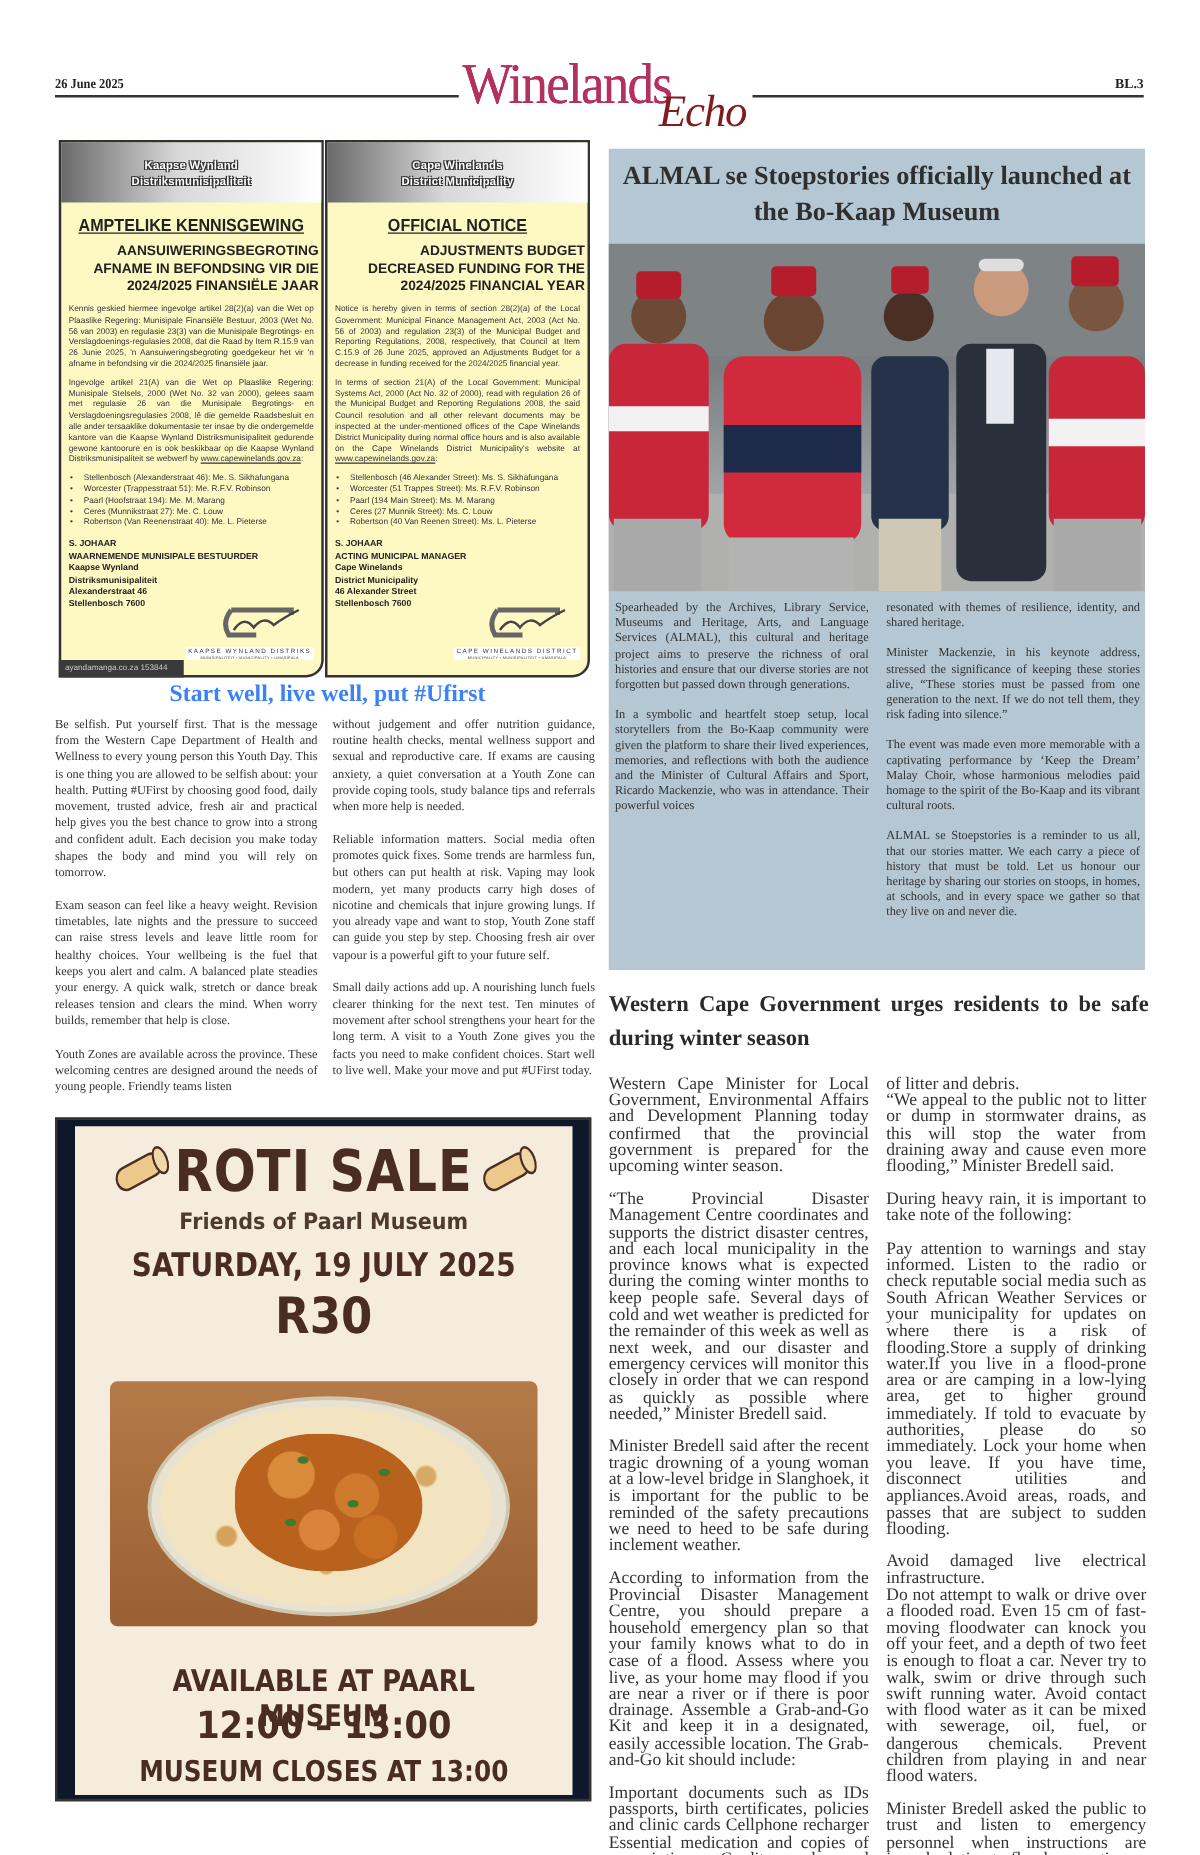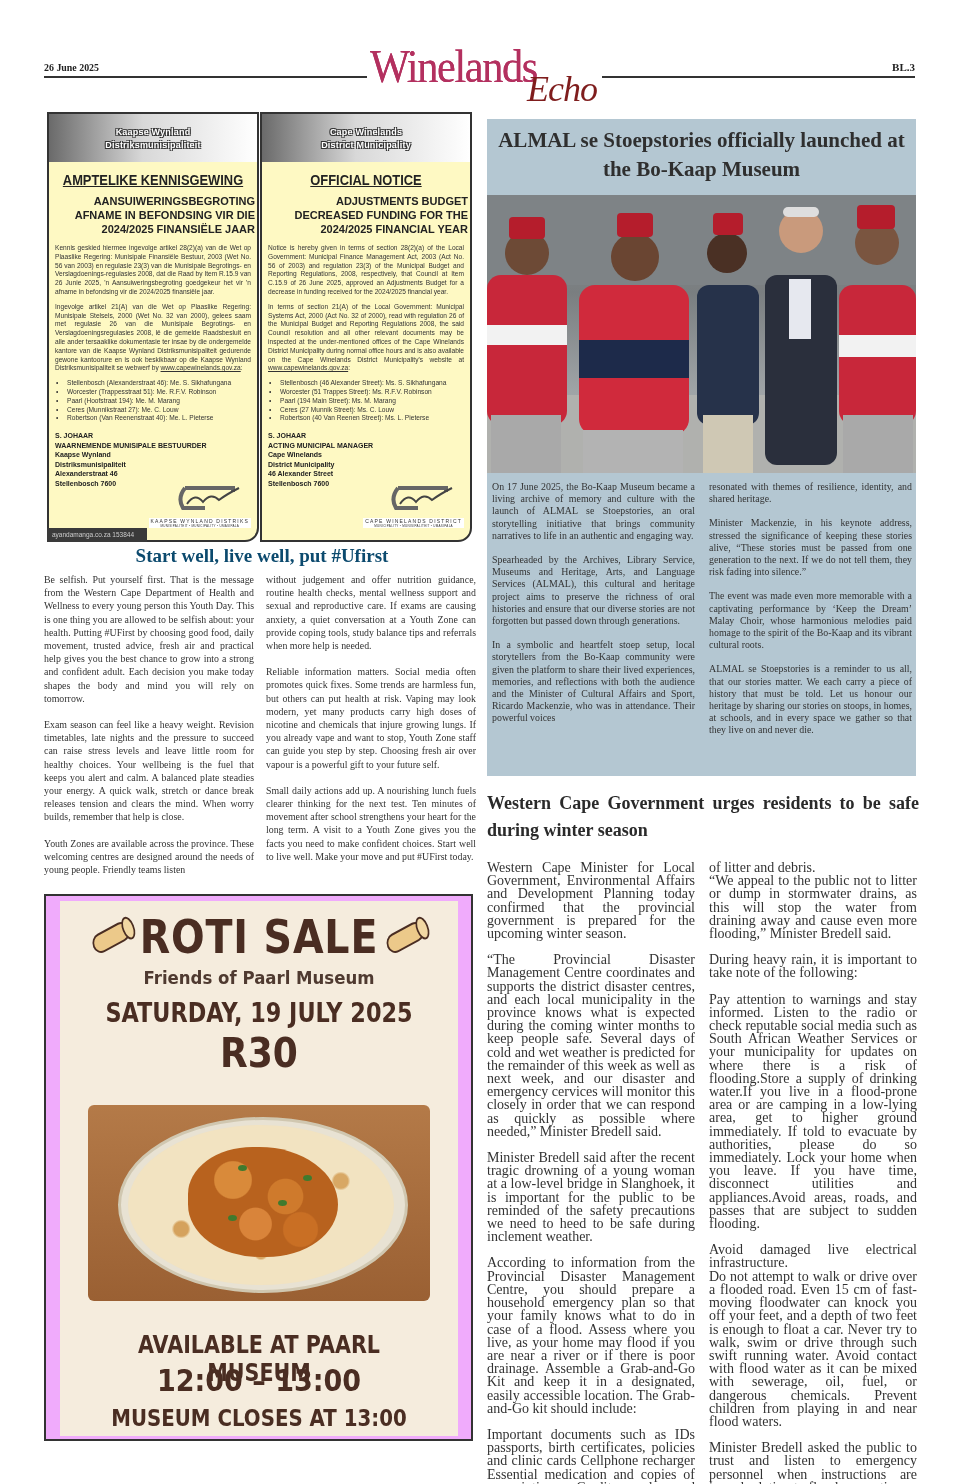--- a/index.html
+++ b/index.html
@@ -37,27 +37,27 @@
 
   
   .almal { position: absolute; left: 487px; top: 119px; width: 429px; height: 657px; background: #b4c7d2; }
   .almal-head { height: 57px; text-align: center; padding-top: 7px; font-family: "Liberation Serif", serif; font-weight: bold; font-size: 21px; line-height: 29px; color: #2f2f2f; }
   .almal-photo { position: absolute; left: 0; top: 76px; width: 429px; height: 278px; overflow: hidden; background: linear-gradient(180deg, #8a8f94 0%, #7a7e80 35%, #9ea3a6 70%, #b8b9b8 100%); }
   .almal-cols { position: absolute; left: 5px; top: 362px; width: 420px; display: flex; gap: 14px; }
   .almal-col { width: 203px; font-family: "Liberation Serif", serif; font-size: 9.9px; line-height: 12.2px; color: #333; text-align: justify; }
   .almal-col p { margin-bottom: 12px; }
 
   
-  .startwell-head { position: absolute; left: 44px; top: 545px; width: 436px; text-align: center; font-family: "Liberation Serif", serif; font-weight: bold; font-size: 19px; color: #0c4a6e; }
+  .startwell-head { position: absolute; left: 44px; top: 545px; width: 436px; text-align: center; font-family: "Liberation Serif", serif; font-weight: bold; font-size: 19px; color: #3b82f6; }
   .startwell-cols { position: absolute; left: 44px; top: 573px; width: 432px; display: flex; gap: 12px; }
   .sw-col { width: 210px; font-family: "Liberation Serif", serif; font-size: 9.9px; line-height: 13.2px; color: #333; text-align: justify; }
   .sw-col p { margin-bottom: 13px; }
 
   
-  .roti { position: absolute; left: 44px; top: 894px; width: 429px; height: 547px; border: 2px solid #333; background: #f0abfc; }
+  .roti { position: absolute; left: 44px; top: 894px; width: 429px; height: 547px; border: 2px solid #333; background: #0f172a; }
   .roti-inner { position: absolute; left: 14px; top: 5px; width: 398px; height: 535px; background: #f5ecdd; text-align: center; color: #4f3225; font-family: "DejaVu Sans", sans-serif; }
   .roti-title { margin-top: 6px; font-weight: bold; font-size: 46px; letter-spacing: 1px; transform: scaleX(0.86); display: flex; align-items: center; justify-content: center; gap: 4px; color: #4a2d22; line-height: 60px; }
   .roll-icon { width: 56px; height: 28px; position: relative; display: inline-block; transform: rotate(-25deg); }
   .roll-icon .body { position: absolute; left: 4px; top: 4px; width: 46px; height: 20px; background: #ecc98a; border: 2px solid #4a2d22; border-radius: 10px; }
   .roll-icon .end { position: absolute; right: 0; top: 2px; width: 14px; height: 24px; background: #f1d7a3; border: 2px solid #4a2d22; border-radius: 50%; }
   .roti-org { margin-top: 0px; font-weight: bold; font-size: 18px; color: #4f3a30; transform: scaleX(0.92); }
   .roti-date { margin-top: 10px; font-weight: bold; font-size: 26px; color: #4a2d22; transform: scaleX(0.86); }
   .roti-price { margin-top: 2px; font-weight: bold; font-size: 40px; color: #4a2d22; transform: scaleX(0.9); }
   .roti-photo { position: absolute; left: 28px; top: 204px; width: 342px; height: 196px; border-radius: 6px; background: linear-gradient(180deg, #b47a48 0%, #9a6033 100%); overflow: hidden; }
   .plate { position: absolute; left: 30px; top: 12px; width: 290px; height: 176px; border-radius: 50%; background: #e8e2d3; border: 3px solid #d0c7b0; }
@@ -193,21 +193,20 @@
         <rect x="352" y="90" width="77" height="140" rx="14" fill="#c8273a"></rect>
         <rect x="352" y="140" width="77" height="22" fill="#f2f2f2"></rect>
         <rect x="356" y="220" width="70" height="58" fill="#a9a9a9"></rect>
         <circle cx="390" cy="48" r="22" fill="#7a5540"></circle>
         <rect x="370" y="10" width="38" height="24" rx="4" fill="#b51d2c"></rect>
       </g>
     </svg>
   </div>
   <div class="almal-cols">
     <div class="almal-col">
-      <p>On 17 June 2025, the Bo-Kaap Museum became a living archive of memory and culture with the launch of ALMAL se Stoepstories, an oral storytelling initiative that brings community narratives to life in an authentic and engaging way.</p>
       <p>Spearheaded by the Archives, Library Service, Museums and Heritage, Arts, and Language Services (ALMAL), this cultural and heritage project aims to preserve the richness of oral histories and ensure that our diverse stories are not forgotten but passed down through generations.</p>
       <p>In a symbolic and heartfelt stoep setup, local storytellers from the Bo-Kaap community were given the platform to share their lived experiences, memories, and reflections with both the audience and the Minister of Cultural Affairs and Sport, Ricardo Mackenzie, who was in attendance. Their powerful voices</p>
     </div>
     <div class="almal-col">
       <p>resonated with themes of resilience, identity, and shared heritage.</p>
       <p>Minister Mackenzie, in his keynote address, stressed the significance of keeping these stories alive, “These stories must be passed from one generation to the next. If we do not tell them, they risk fading into silence.”</p>
       <p>The event was made even more memorable with a captivating performance by ‘Keep the Dream’ Malay Choir, whose harmonious melodies paid homage to the spirit of the Bo-Kaap and its vibrant cultural roots.</p>
       <p>ALMAL se Stoepstories is a reminder to us all, that our stories matter. We each carry a piece of history that must be told. Let us honour our heritage by sharing our stories on stoops, in homes, at schools, and in every space we gather so that they live on and never die.</p>
     </div>
   </div>

